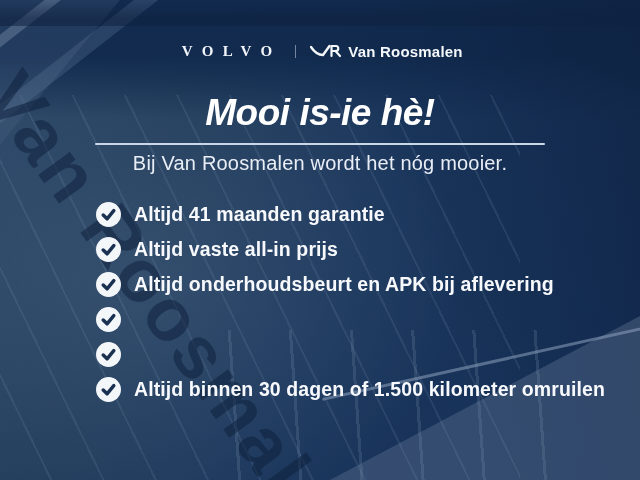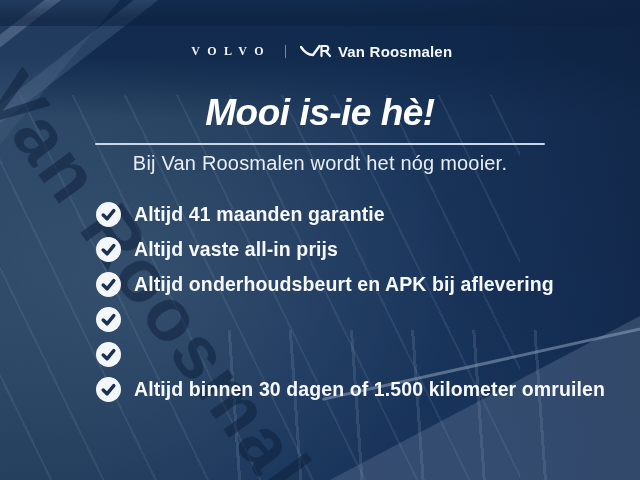--- a/index.html
+++ b/index.html
@@ -19,21 +19,21 @@
   .bg-mullions2{position:absolute;left:180px;right:60px;top:330px;bottom:0;background:repeating-linear-gradient(86deg, rgba(150,175,205,0) 0 58px, rgba(165,188,214,0.20) 58px 61px);}
   .corner-tri{position:absolute;left:0;top:0;width:150px;height:170px;clip-path:polygon(0 0,80% 0,0 85%);background:rgba(95,120,152,0.28);}
   .corner-band1{position:absolute;left:-22px;top:52px;width:215px;height:10px;background:rgba(165,185,210,0.38);transform:rotate(-38deg);transform-origin:0 0;}
   .corner-band2{position:absolute;left:-30px;top:128px;width:268px;height:15px;background:rgba(120,146,178,0.30);transform:rotate(-38deg);transform-origin:0 0;}
   .watermark{position:absolute;left:36px;top:56px;font-size:74px;font-weight:bold;letter-spacing:3px;color:rgba(11,28,54,0.52);white-space:nowrap;transform:rotate(54deg);transform-origin:0 0;}
   .bg-tint{background:rgba(18,42,78,0.22);}
 
   
   .content{position:absolute;inset:0;color:#f7f9fc;}
   .brandbar{display:flex;align-items:center;justify-content:center;gap:14px;margin-top:40px;height:22px;}
-  .volvo{font-family:"Liberation Serif",serif;font-weight:bold;font-size:12px;letter-spacing:0.62em;text-indent:0.3em;color:#f2f5f9;}
+  .volvo{font-family:"Liberation Serif",serif;font-weight:bold;font-size:15px;letter-spacing:0.62em;text-indent:0.3em;color:#f2f5f9;}
   .sep{width:1px;height:13px;background:rgba(200,212,228,0.55);display:inline-block;}
   .dealer{display:flex;align-items:center;gap:6px;}
   .dealer-name{font-size:15px;font-weight:bold;letter-spacing:0.2px;color:#f5f8fb;}
   .headline{margin:30px 0 0;text-align:center;font-size:37px;font-weight:800;letter-spacing:-0.5px;color:#ffffff;font-style:italic;}
   .divider{width:450px;height:2px;margin:9px auto 0;background:#c9d7e8;border-radius:1px;}
   .subtitle{margin:7px 0 8px;text-align:center;font-size:20px;font-weight:400;letter-spacing:0.2px;color:#e9eef6;}
   .benefits{list-style:none;margin:27px 0 0;padding:0 0 0 96px;display:flex;flex-direction:column;gap:10px;}
   .benefit{display:flex;align-items:center;gap:13px;height:25px;}
   .check{width:25px;height:25px;flex:0 0 25px;display:inline-flex;}
   .benefit-text{font-size:19.5px;font-weight:bold;letter-spacing:0.1px;color:#f7f9fc;white-space:nowrap;}

